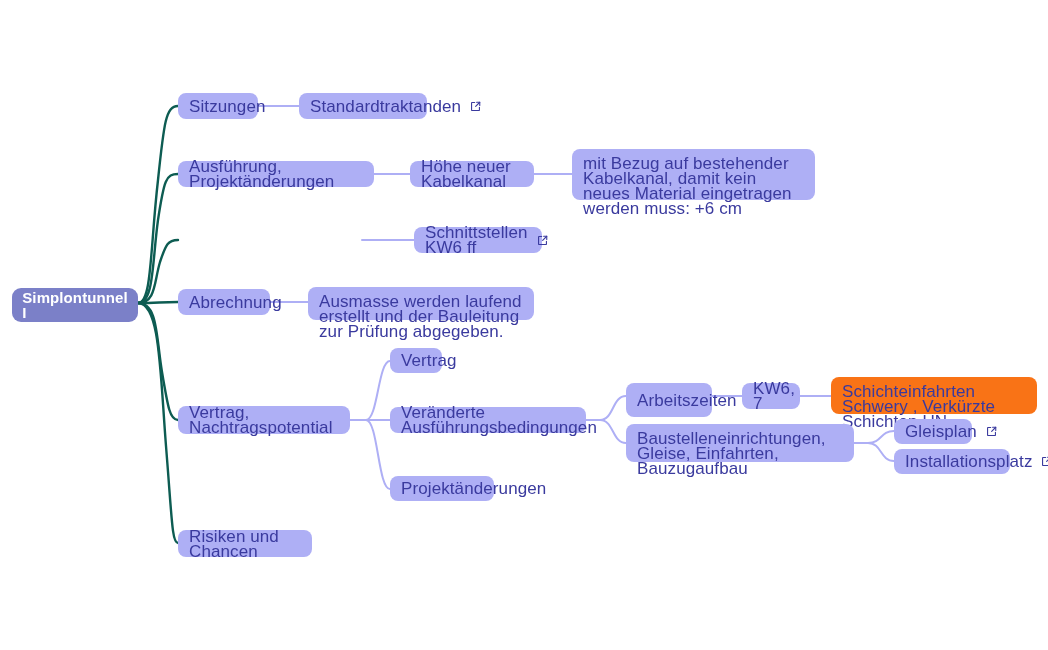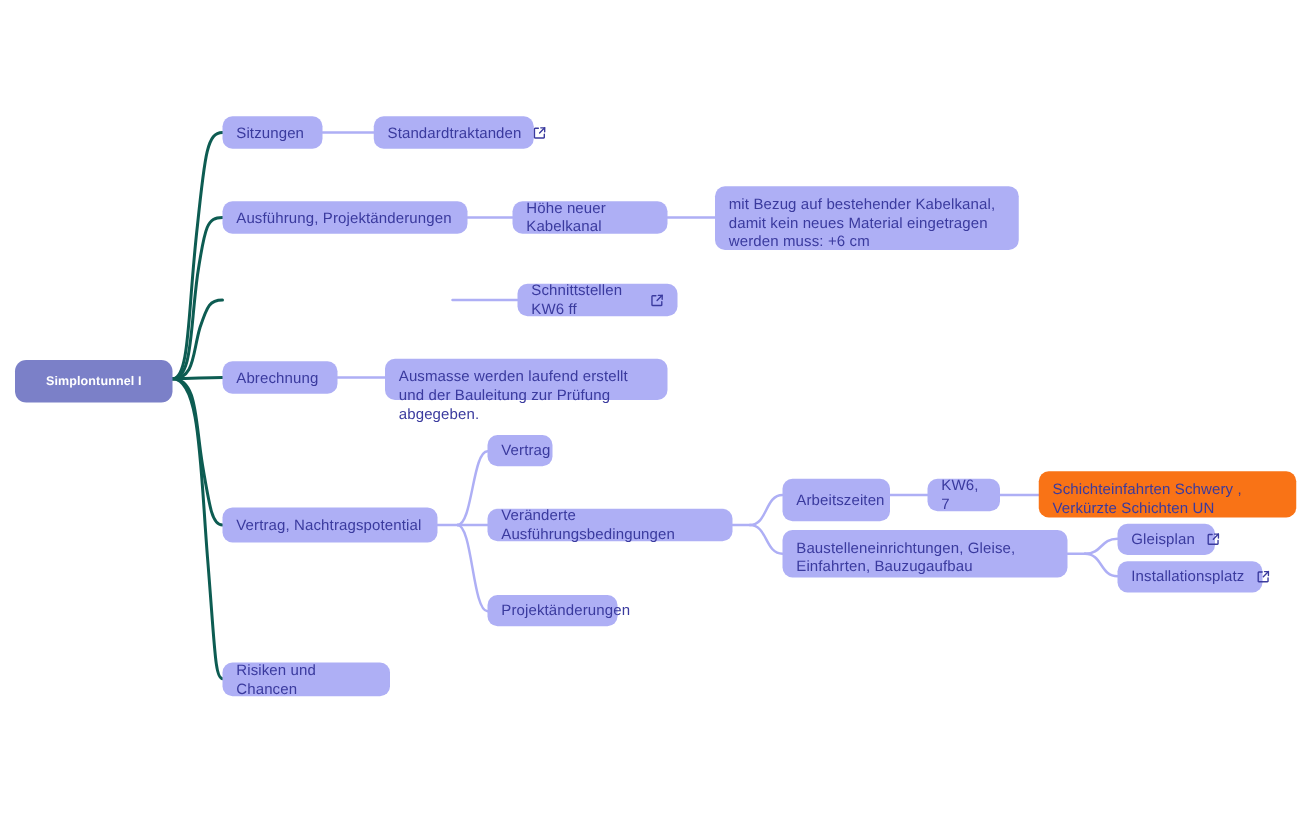--- a/index.html
+++ b/index.html
@@ -28,37 +28,37 @@
     width: 1048px;
     height: 650px;
     pointer-events: none;
   }
   .node {
     position: absolute;
     box-sizing: border-box;
     border-radius: 8px;
     background: #aeaff5;
     color: #3a3a9e;
-    font-size: 12px;
+    font-size: 17px;
     line-height: 15px;
     letter-spacing: 0.1px;
     display: flex;
     align-items: center;
     padding: 6px 11px;
     white-space: pre-wrap;
     cursor: default;
   }
   .node .label {
     display: inline;
   }
   .node.root {
     background: #7b80c8;
     color: #ffffff;
     font-weight: bold;
-    font-size: 10px;
+    font-size: 15px;
     border-radius: 9px;
   }
   .node.alert {
     background: #f97316;
     color: #3a3a9e;
   }
   .node.multiline {
     align-items: flex-start;
     padding-top: 7px;
   }

